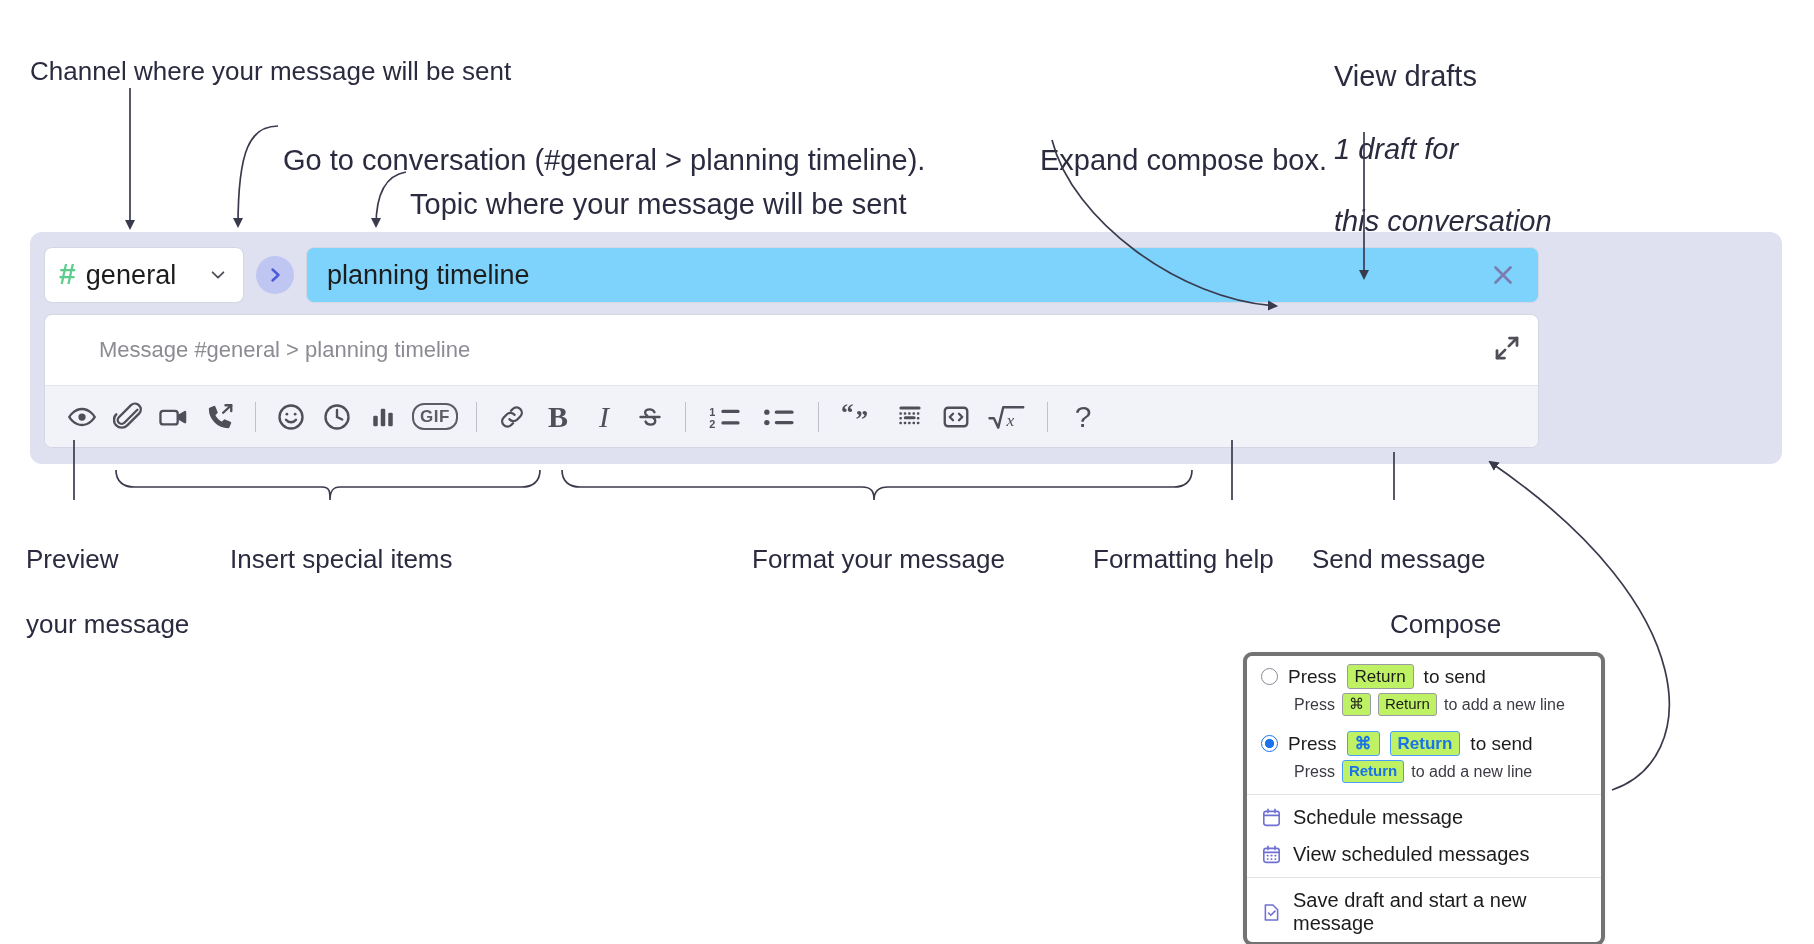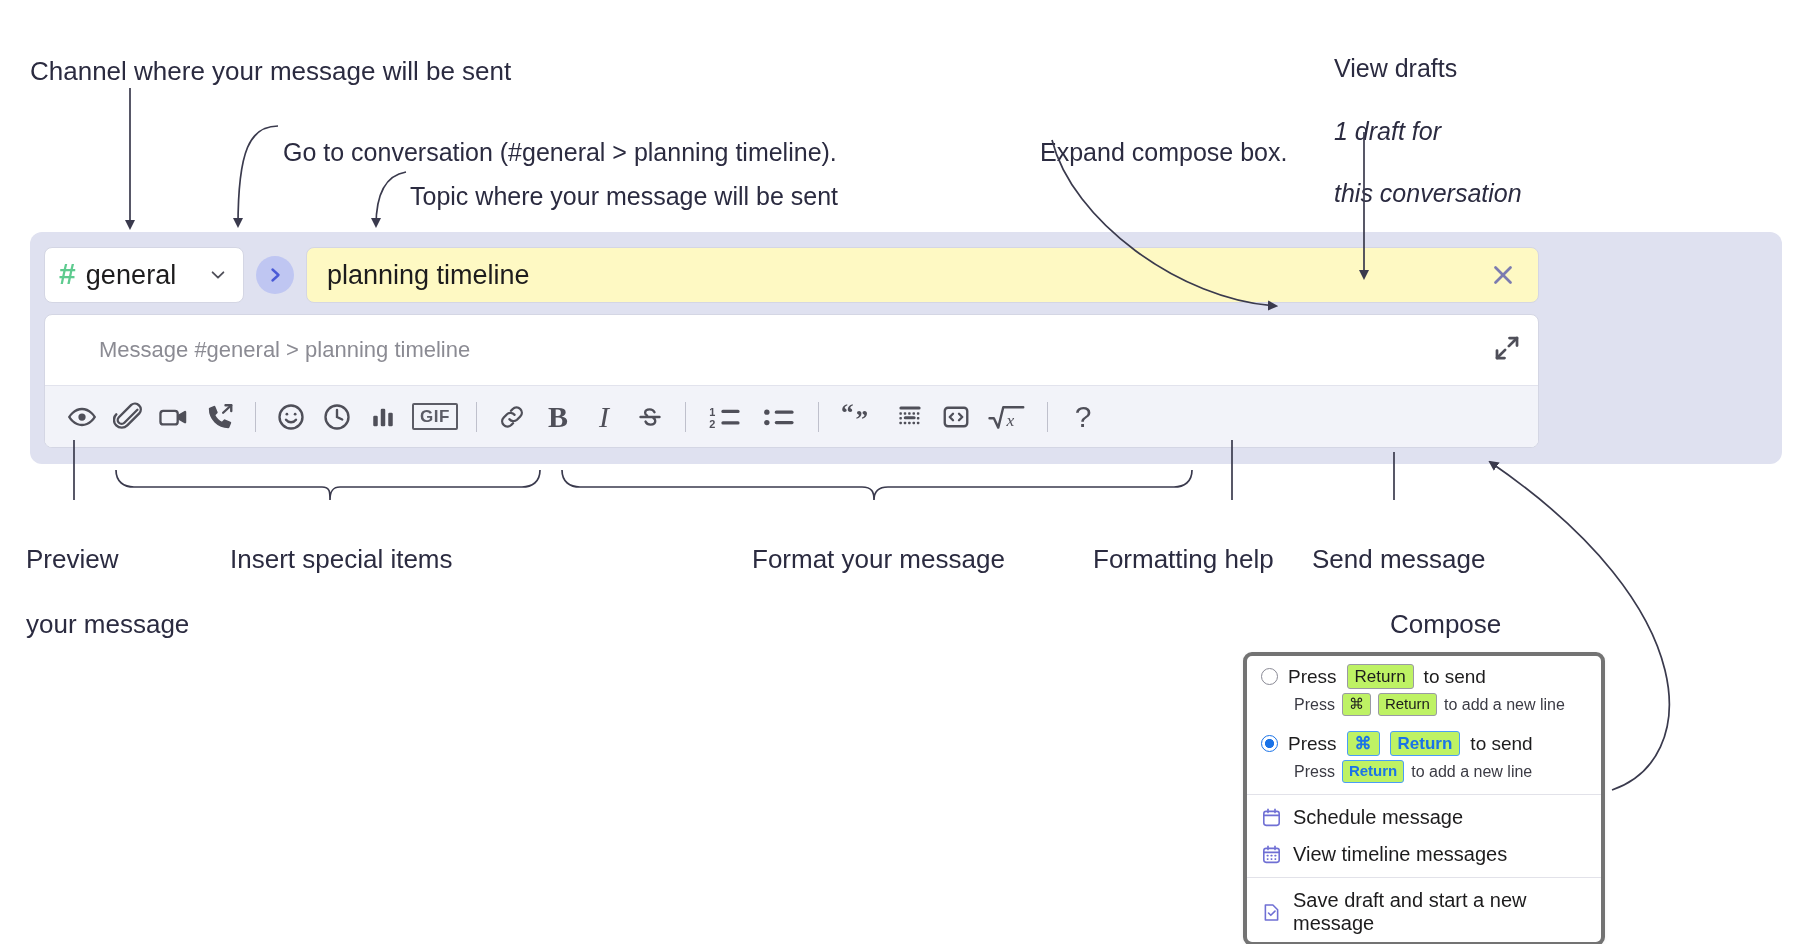--- a/index.html
+++ b/index.html
@@ -21,21 +21,21 @@
   .anno {
     position: absolute;
     font-family: "Liberation Sans", sans-serif;
     color: #2b2b40;
     line-height: 1.25;
     white-space: pre-line;
   }
   .anno .b { font-weight: 400; }
   .anno .i { font-style: italic; }
   .anno-lg { font-size: 26px; }
-  .anno-md { font-size: 25px; }
+  .anno-md { font-size: 29px; }
 
   
   #leaders {
     position: absolute;
     left: 0; top: 0;
     width: 1814px; height: 944px;
     pointer-events: none;
   }
 
   
@@ -100,21 +100,21 @@
     display: flex;
     align-items: center;
     justify-content: center;
     cursor: pointer;
     flex: 0 0 auto;
   }
   .topic-field {
     flex: 1 1 auto;
     display: flex;
     align-items: center;
-    background: #fef9c3;
+    background: #7dd3fc;
     border: 1px solid #d4d6e4;
     border-radius: 8px;
     height: 56px;
     box-sizing: border-box;
     padding: 0 12px 0 20px;
   }
   .topic-text {
     font-size: 27px;
     color: #1d1c1d;
     flex: 1 1 auto;
@@ -175,21 +175,21 @@
   }
   .tb-sep {
     width: 1px;
     height: 30px;
     background: #bfc0cc;
     margin: 0 12px;
     flex: 0 0 auto;
   }
   .gif-box {
     border: 2.4px solid #5c5c66;
-    border-radius: 2px;
+    border-radius: 12px;
     font-size: 17px;
     font-weight: 700;
     letter-spacing: .5px;
     padding: 3px 6px;
     line-height: 1;
     color: #5c5c66;
     text-align: center;
   }
   .tb-letter {
     font-size: 30px;
@@ -637,21 +637,21 @@
         <g fill="#6f6fd4" stroke="none">
           <rect x="6.6" y="12.4" width="2" height="2" rx=".5"></rect>
           <rect x="11" y="12.4" width="2" height="2" rx=".5"></rect>
           <rect x="15.4" y="12.4" width="2" height="2" rx=".5"></rect>
           <rect x="6.6" y="16.2" width="2" height="2" rx=".5"></rect>
           <rect x="11" y="16.2" width="2" height="2" rx=".5"></rect>
           <rect x="15.4" y="16.2" width="2" height="2" rx=".5"></rect>
         </g>
       </svg>
     </span>
-    <span>View timeline messages</span>
+    <span>View scheduled messages</span>
   </div>
 
   <div class="menu-div"></div>
 
   <div class="menu-item">
     <span class="mi-icon">
       <svg viewBox="0 0 24 24" width="21" height="21" fill="none" stroke="#6f6fd4" stroke-width="1.8" stroke-linecap="round" stroke-linejoin="round">
         <path d="M5 3.4h8.6L19 8.8V20.6H5z"></path>
         <polyline points="8.6,12.6 11.2,15.2 16,10.4"></polyline>
       </svg>

